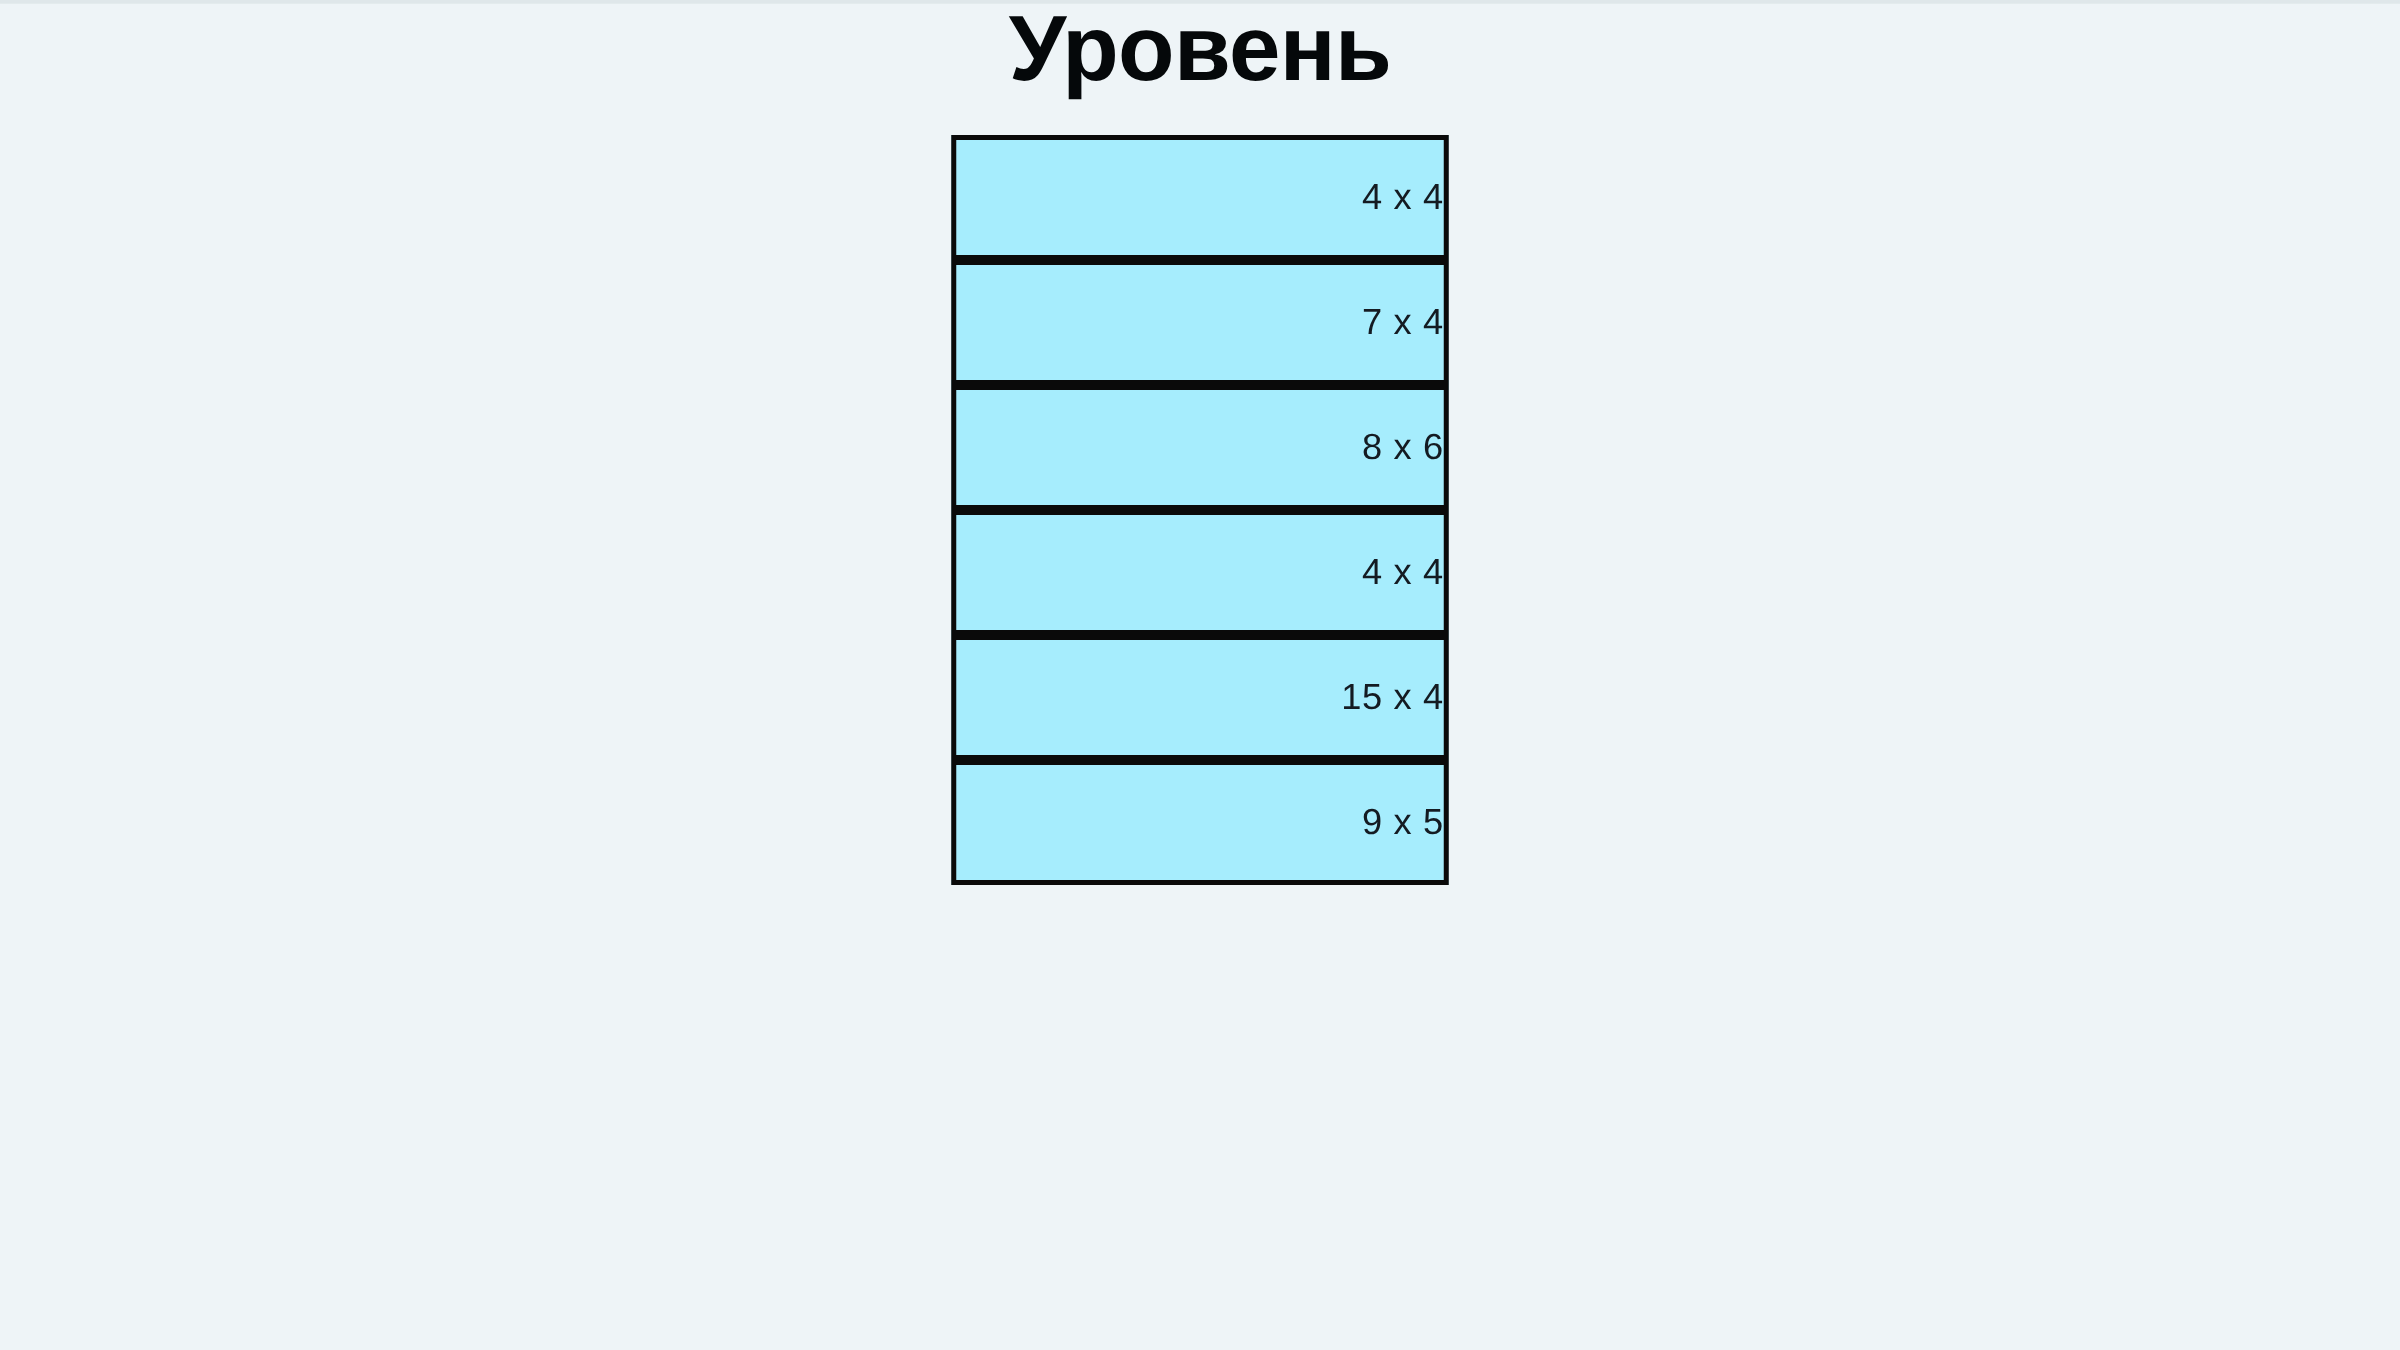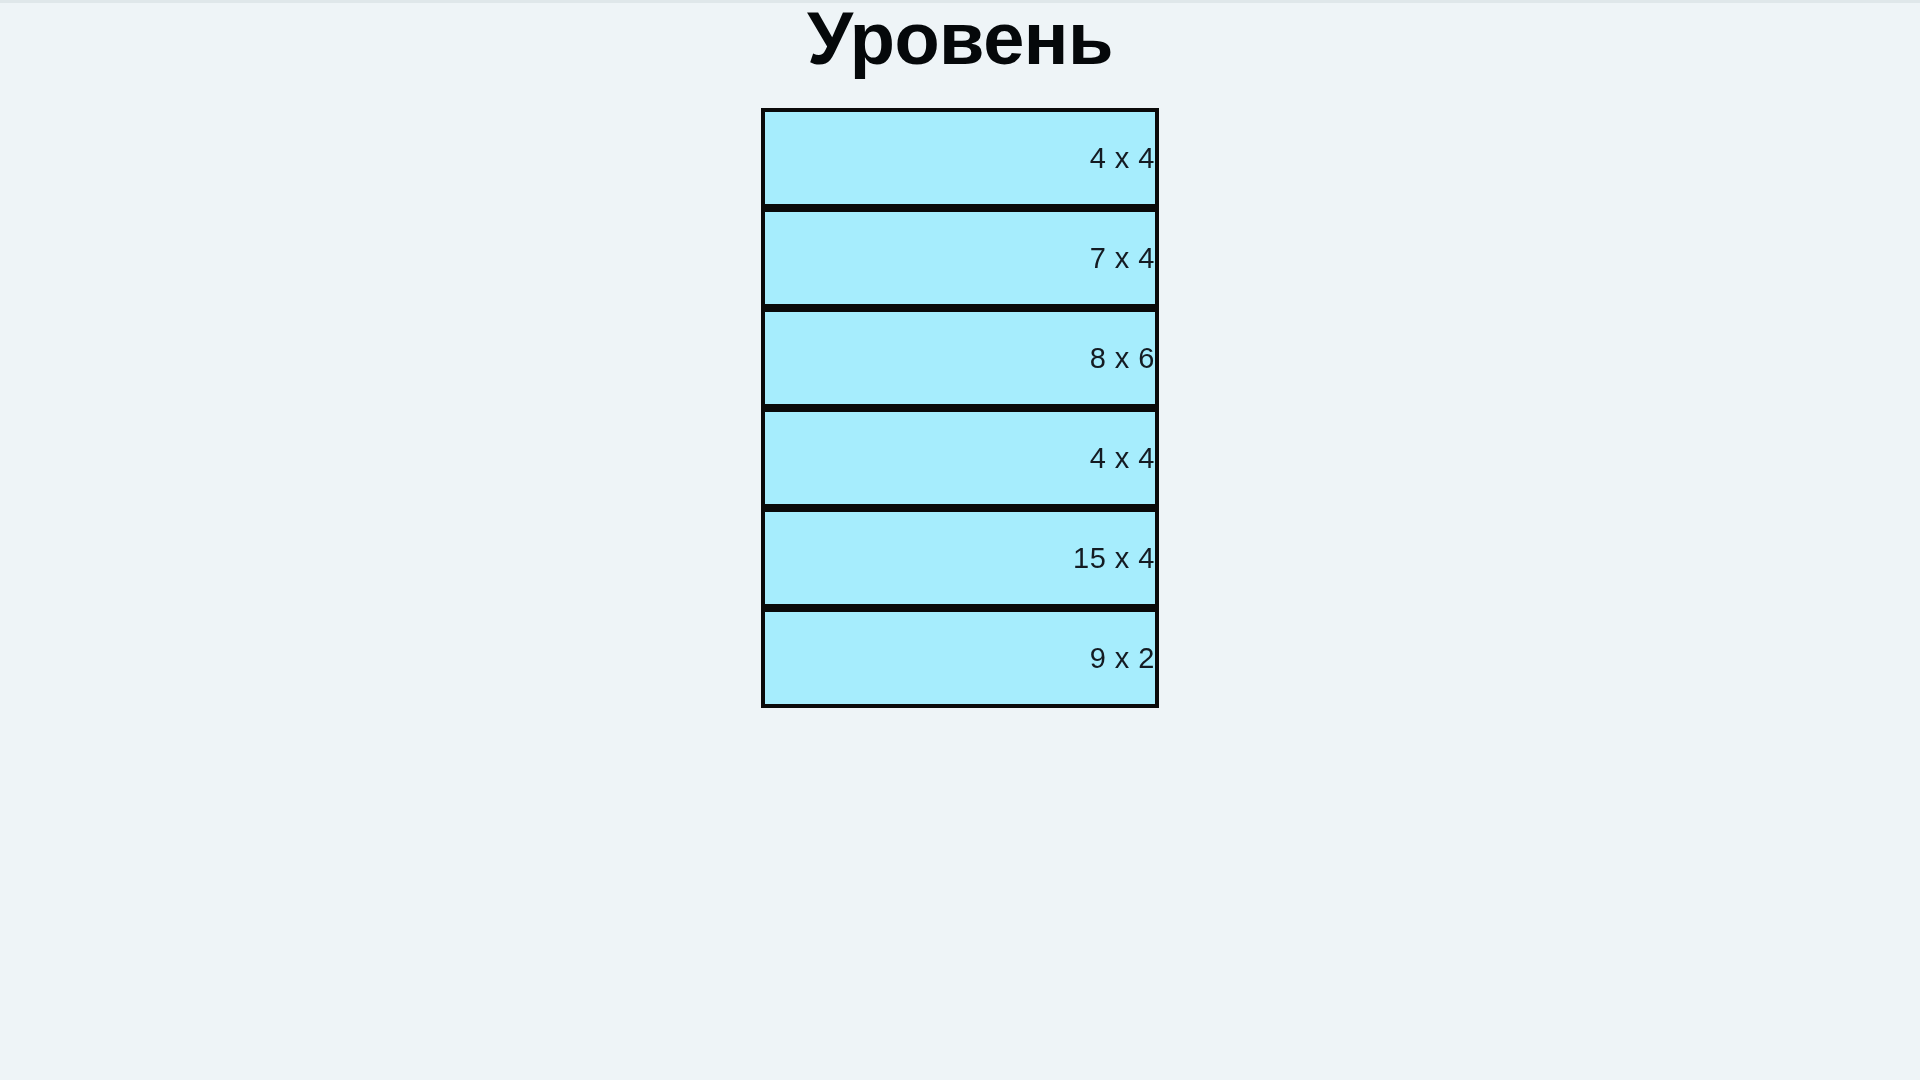--- a/index.html
+++ b/index.html
@@ -126,18 +126,18 @@
     </li>
 
     <li style="display:contents">
       <button class="level-button">
         <span class="level-button-label">15 x 4</span>
       </button>
     </li>
 
     <li style="display:contents">
       <button class="level-button">
-        <span class="level-button-label">9 x 2</span>
+        <span class="level-button-label">9 x 5</span>
       </button>
     </li>
 
   </ul>
 </div>
 
 </body></html>

